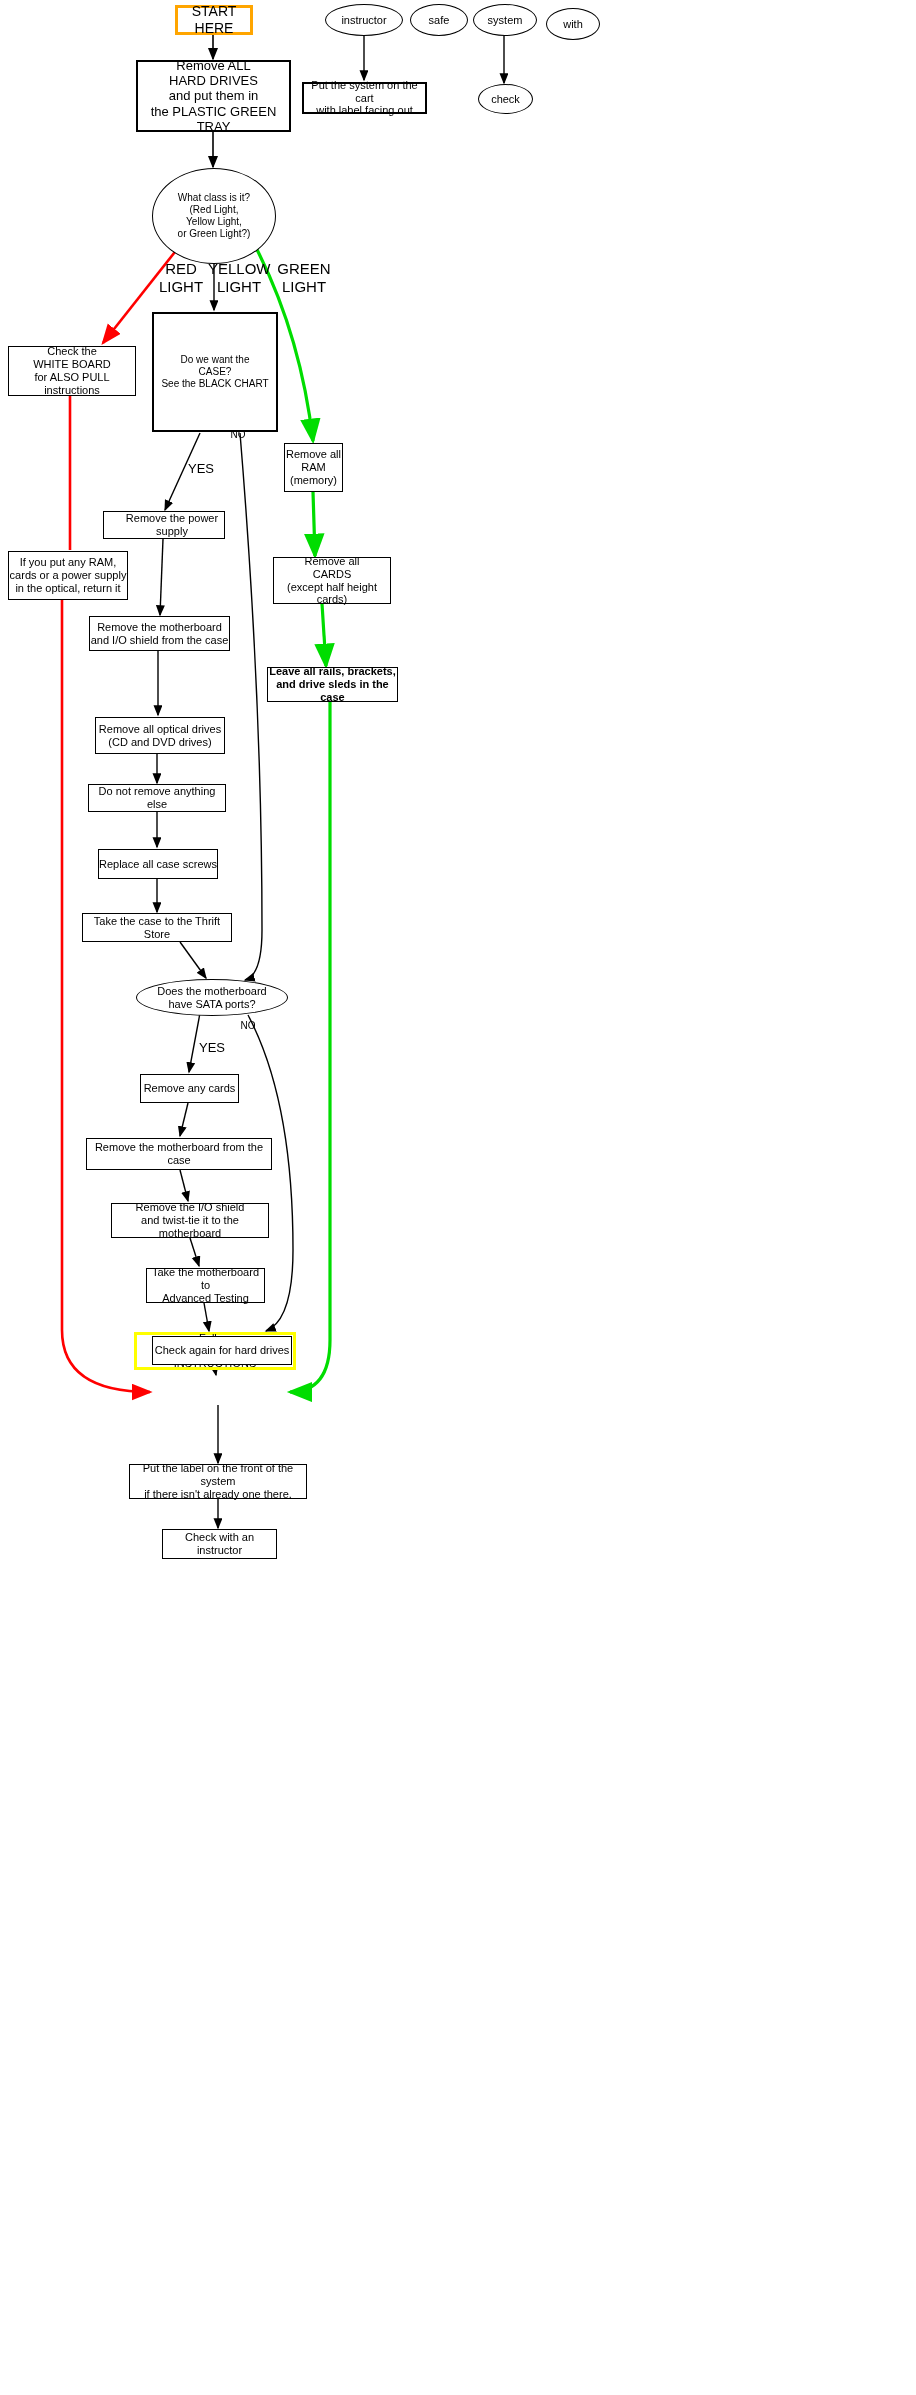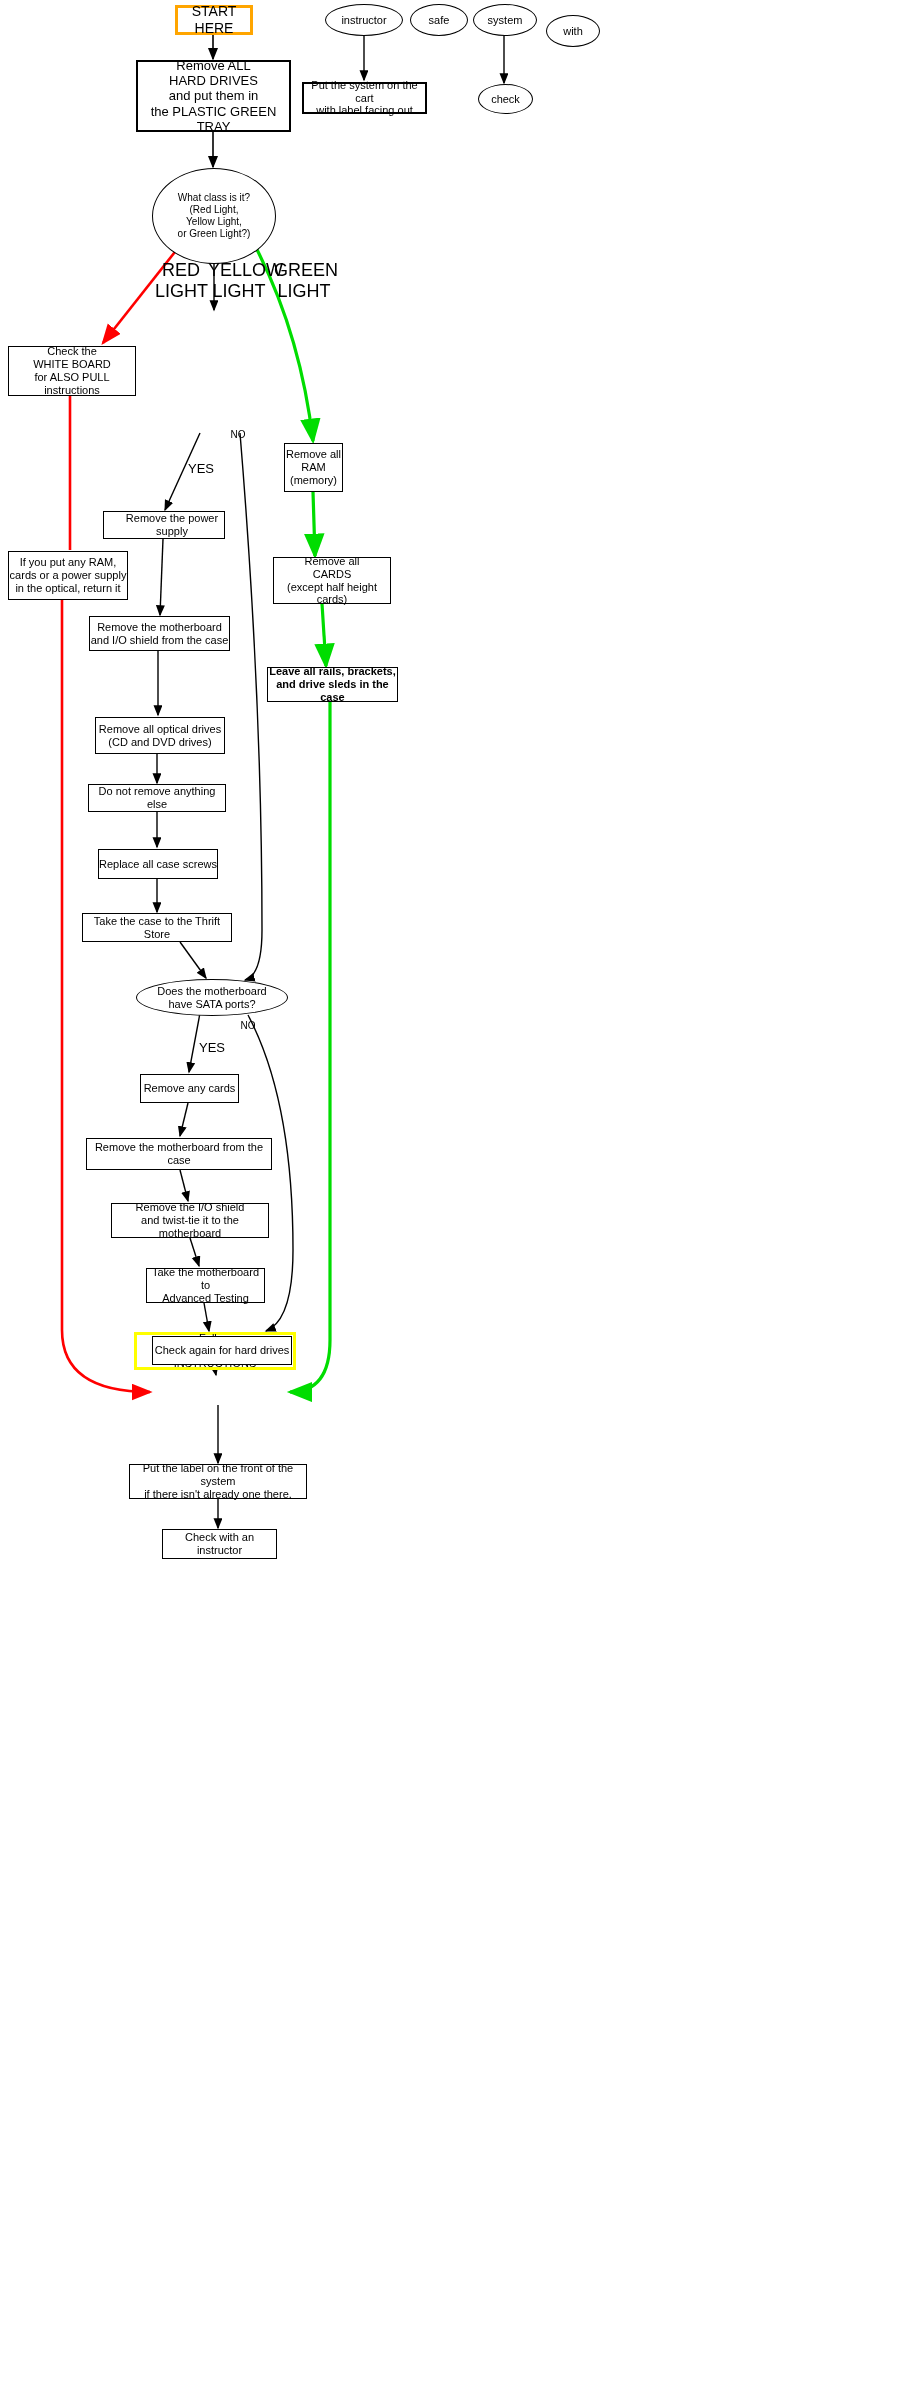--- a/index.html
+++ b/index.html
@@ -51,21 +51,21 @@
     position:absolute;
     white-space:pre-line;
     text-align:center;
     line-height:1.18;
     background:transparent;
   }
   .f14{font-size:14px;}
   .f13{font-size:13px;}
   .f12{font-size:10px;}
   .f11{font-size:11px;}
-  .f15{font-size:18px;}
+  .f15{font-size:15px;}
 </style>
 </head>
 <body>
 
 <div id="canvas">
 
   <svg id="edges" viewBox="0 0 916 2395">
     <defs>
       <marker id="arrK" markerWidth="10" markerHeight="10" refX="7" refY="3.2" orient="auto">
         <path d="M0,0 L8,3.2 L0,6.4 z" fill="#000"></path>
@@ -146,33 +146,36 @@
 
   <div class="node box-thick f11" style="left:302px; top:82px; width:125px; height:32px;">Put the system on the cart
 with label facing out</div>
 
   <div class="node ellipse f11" style="left:325px; top:4px; width:78px; height:32px;">instructor</div>
 
   <div class="node ellipse f11" style="left:410px; top:4px; width:58px; height:32px;">safe</div>
 
   <div class="node ellipse f11" style="left:473px; top:4px; width:64px; height:32px;">system</div>
 
-  <div class="node ellipse f11" style="left:546px; top:15px; width:54px; height:32px;">with</div>
+  <div class="node ellipse f11" style="left:546px; top:8px; width:54px; height:32px;">with</div>
 
   <div class="node ellipse f11" style="left:478px; top:84px; width:55px; height:30px;">check</div>
 
   <div class="node ellipse f12" style="left:152px; top:168px; width:124px; height:96px;">What class is it?
 (Red Light,
 Yellow Light,
 or Green Light?)</div>
 
   <div class="node box f11" style="left:8px; top:346px; width:128px; height:50px;">Check the
 WHITE BOARD
 for ALSO PULL instructions</div>
 
+  <div class="node box-thick f12" style="left:152px; top:312px; width:126px; height:120px;">Do we want the
+CASE?
+See the BLACK CHART</div>
 
   <div class="node box f11" style="left:284px; top:443px; width:59px; height:49px;">Remove all
 RAM
 (memory)</div>
 
   <div class="node box f11" style="left:103px; top:511px; width:122px; height:28px;padding-left:16px;">Remove the power supply</div>
 
   <div class="node box f11" style="left:273px; top:557px; width:118px; height:47px;">Remove all
 CARDS
 (except half height cards)</div>

